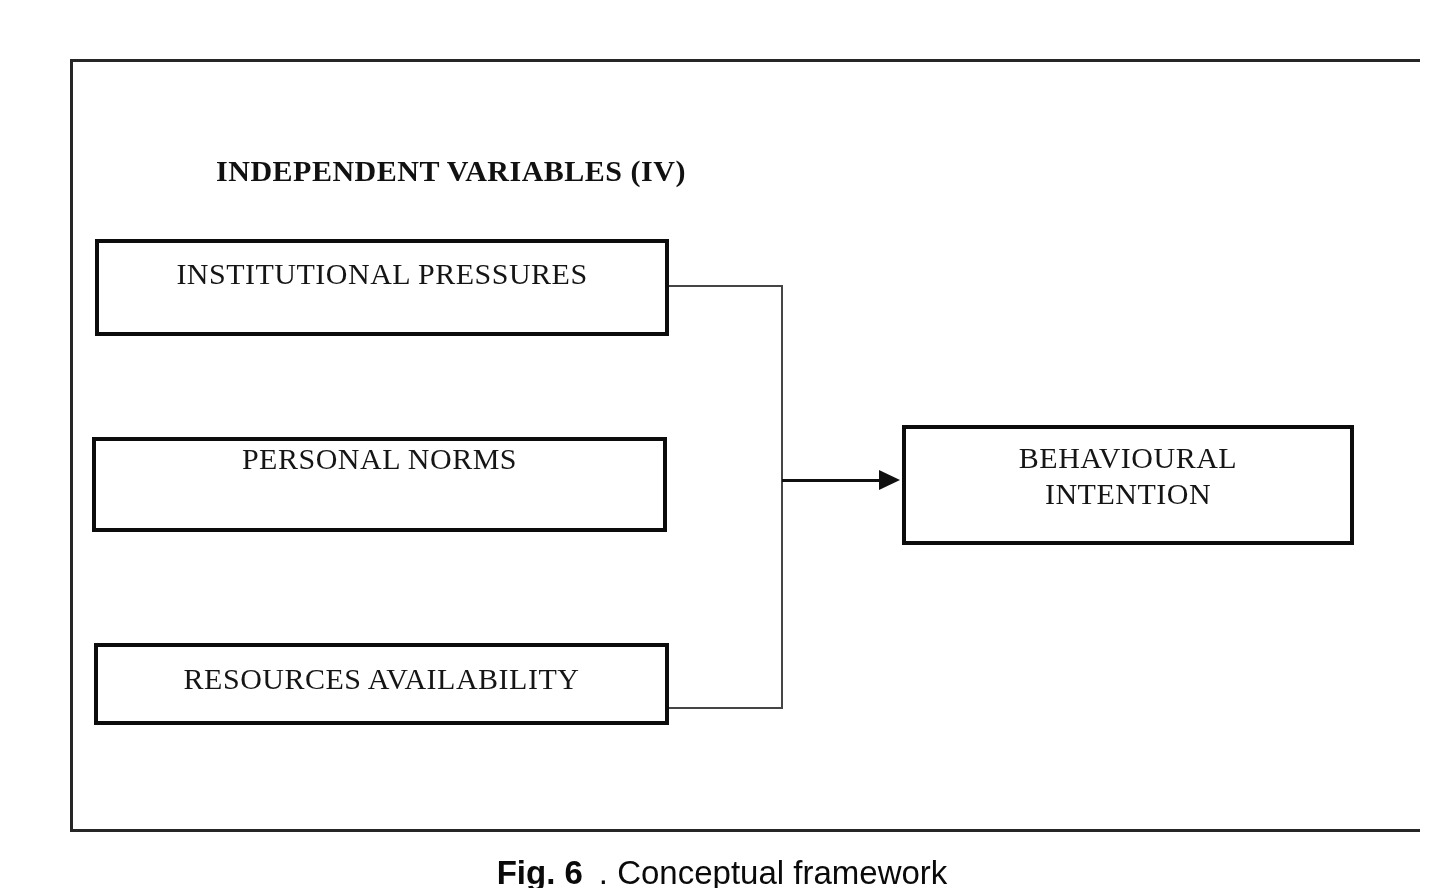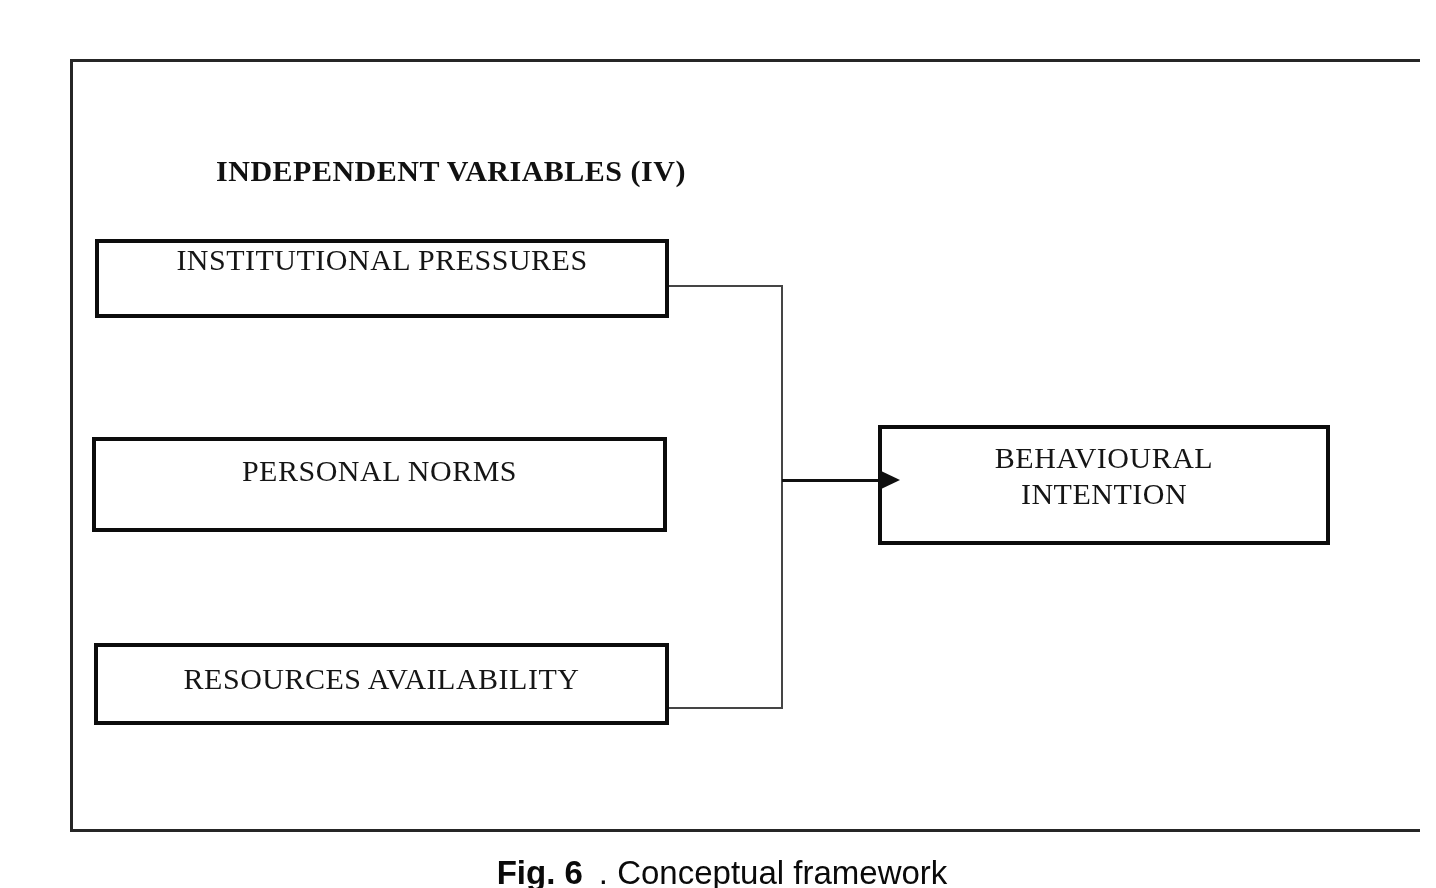--- a/index.html
+++ b/index.html
@@ -39,24 +39,24 @@
   .node {
     position: absolute;
     border: 4px solid #0c0c0c;
     background: #ffffff;
     text-align: center;
     font-family: "Liberation Serif", serif;
     font-size: 30px;
     color: #151515;
     letter-spacing: 0.5px;
   }
-  .node-ip { left: 63px; top: 207px; width: 574px; height: 79px;  padding-top: 0; }
-  .node-pn { left: 60px; top: 405px; width: 575px; height: 95px;  padding-top: 13px; }
+  .node-ip { left: 63px; top: 207px; width: 574px; height: 97px;  padding-top: 14px; }
+  .node-pn { left: 60px; top: 405px; width: 575px; height: 95px;  padding-top: 1px; }
   .node-ra { left: 62px; top: 611px; width: 575px; height: 82px;  padding-top: 15px; }
-  .node-bi { left: 846px; top: 393px; width: 452px; height: 120px; padding-top: 11px; }
+  .node-bi { left: 870px; top: 393px; width: 452px; height: 120px; padding-top: 11px; }
   .node-bi .wrap-label {
     width: 290px;
     margin: 0 auto;
     line-height: 1.2;
   }
 
   .conn {
     position: absolute;
     background: #454545;
   }

